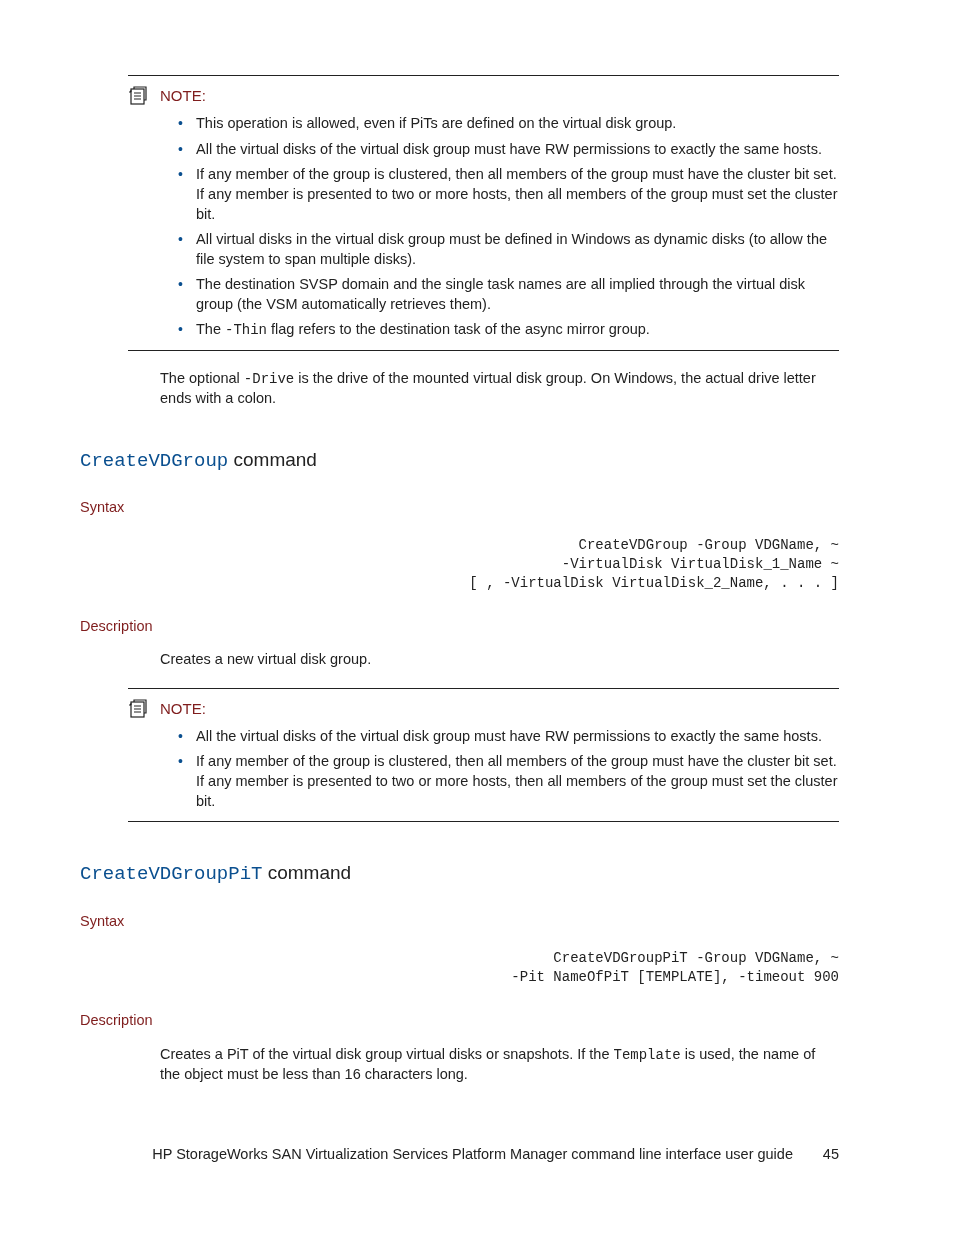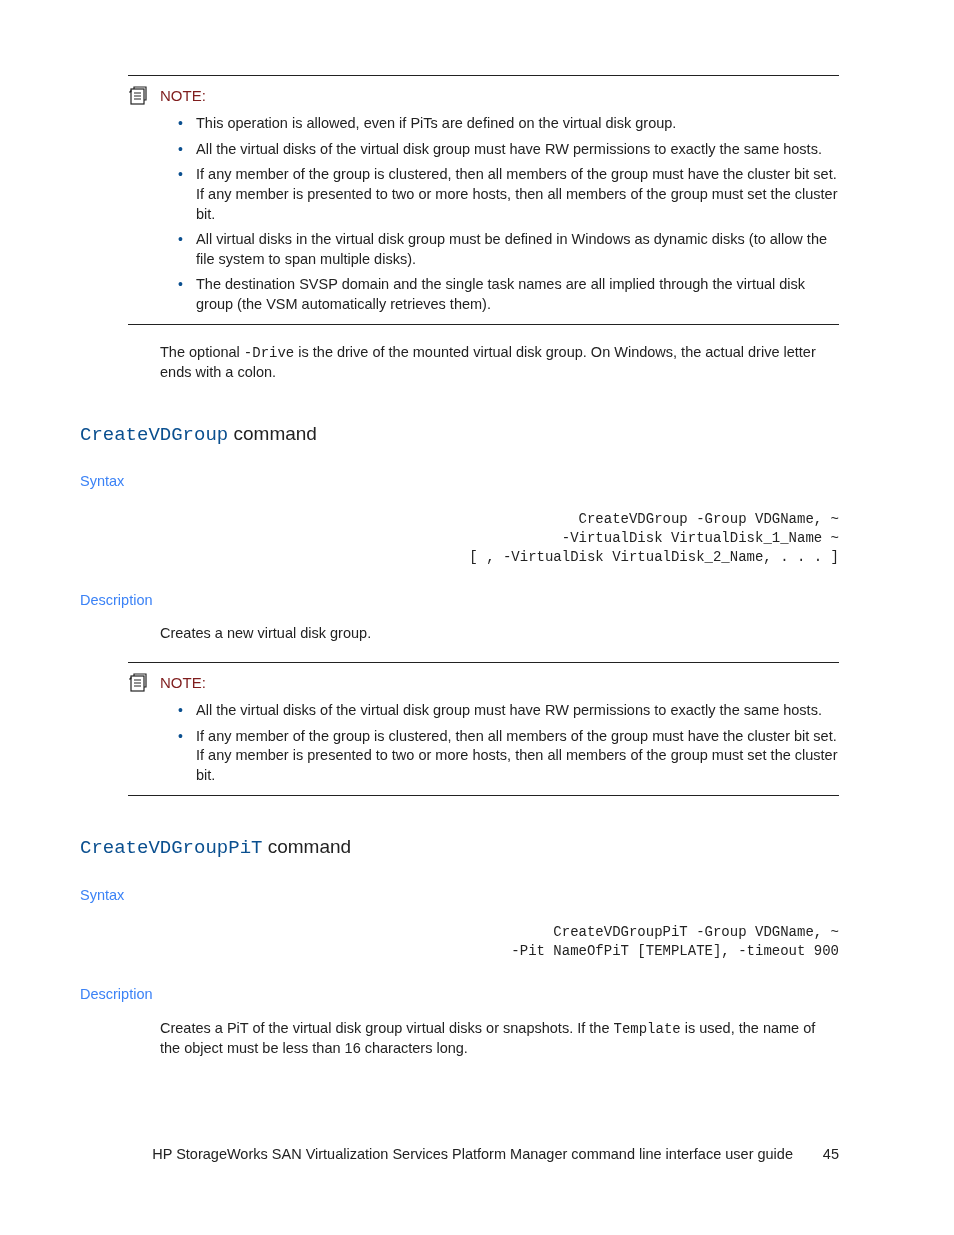--- a/index.html
+++ b/index.html
@@ -78,21 +78,21 @@
     margin: 38px 0 0 0;
     padding: 0;
     font-weight: 400;
   }
   .h2 .cmd {
     color: #0a4f8f;
     font-family: "Courier New", Courier, monospace;
     font-size: 19px;
   }
   .h3 {
-    color: #3b82f6;
+    color: #7f1d1d;
     font-size: 14.5px;
     margin: 24px 0 0 0;
     font-weight: 400;
   }
   pre.code {
     font-family: "Courier New", Courier, monospace;
     font-size: 14px;
     white-space: pre;
     margin: 18px 0 0 60px;
     line-height: 1.35;
@@ -130,20 +130,21 @@
         </svg>
       </span>
       <span class="label">NOTE:</span>
     </div>
     <ul class="bullets" id="note1-list">
         <li>This operation is allowed, even if PiTs are defined on the virtual disk group.</li>
         <li>All the virtual disks of the virtual disk group must have RW permissions to exactly the same hosts.</li>
         <li>If any member of the group is clustered, then all members of the group must have the cluster bit set. If any member is presented to two or more hosts, then all members of the group must set the cluster bit.</li>
         <li>All virtual disks in the virtual disk group must be defined in Windows as dynamic disks (to allow the file system to span multiple disks).</li>
         <li>The destination SVSP domain and the single task names are all implied through the virtual disk group (the VSM automatically retrieves them).</li>
+        <li><span>The </span><span class="mono">-Thin</span><span> flag refers to the destination task of the async mirror group.</span></li>
       </ul>
     <hr class="hr">
   </div>
 
   <p class="body-para">
     <span>The optional </span><span class="mono">-Drive</span><span> is the drive of the mounted virtual disk group. On Windows, the actual drive letter ends with a colon.</span>
   </p>
 
   <h2 class="h2">
     <span class="cmd">CreateVDGroup</span><span> command</span>

